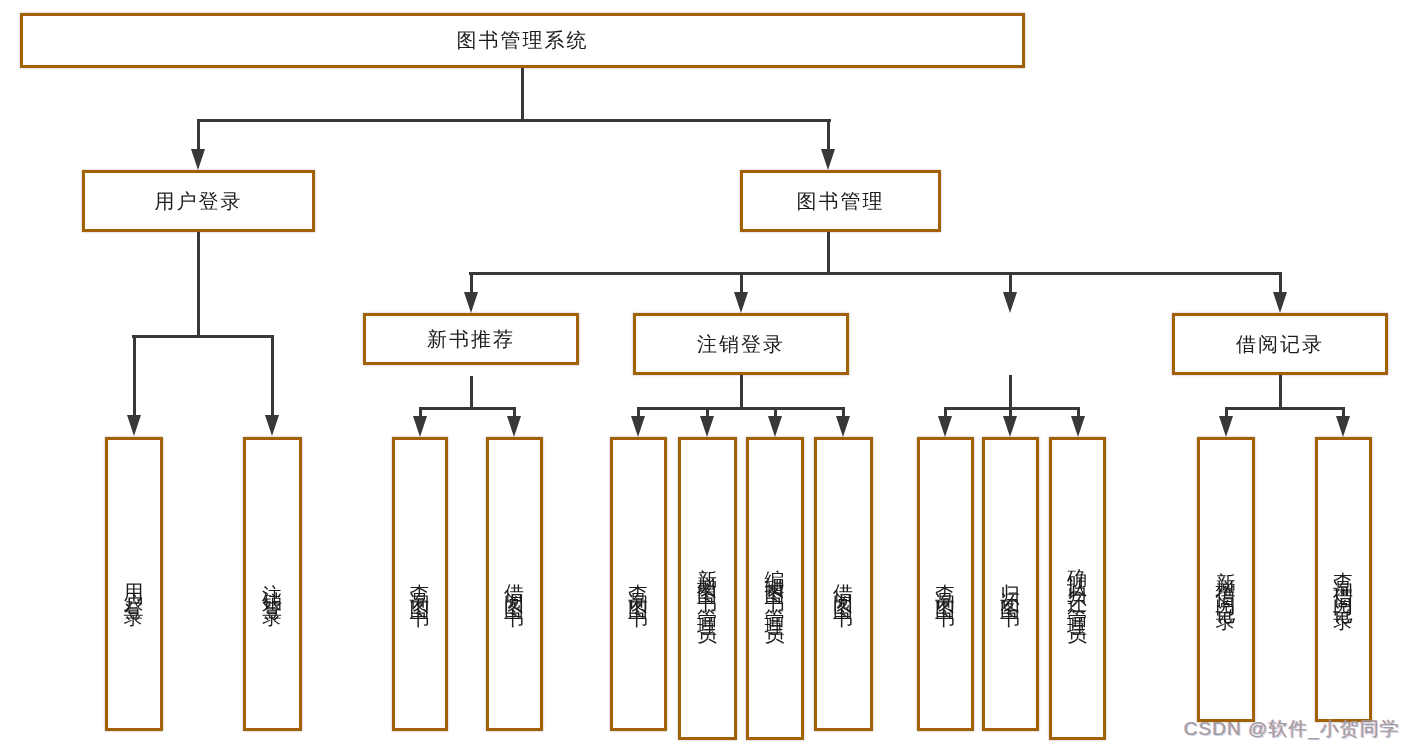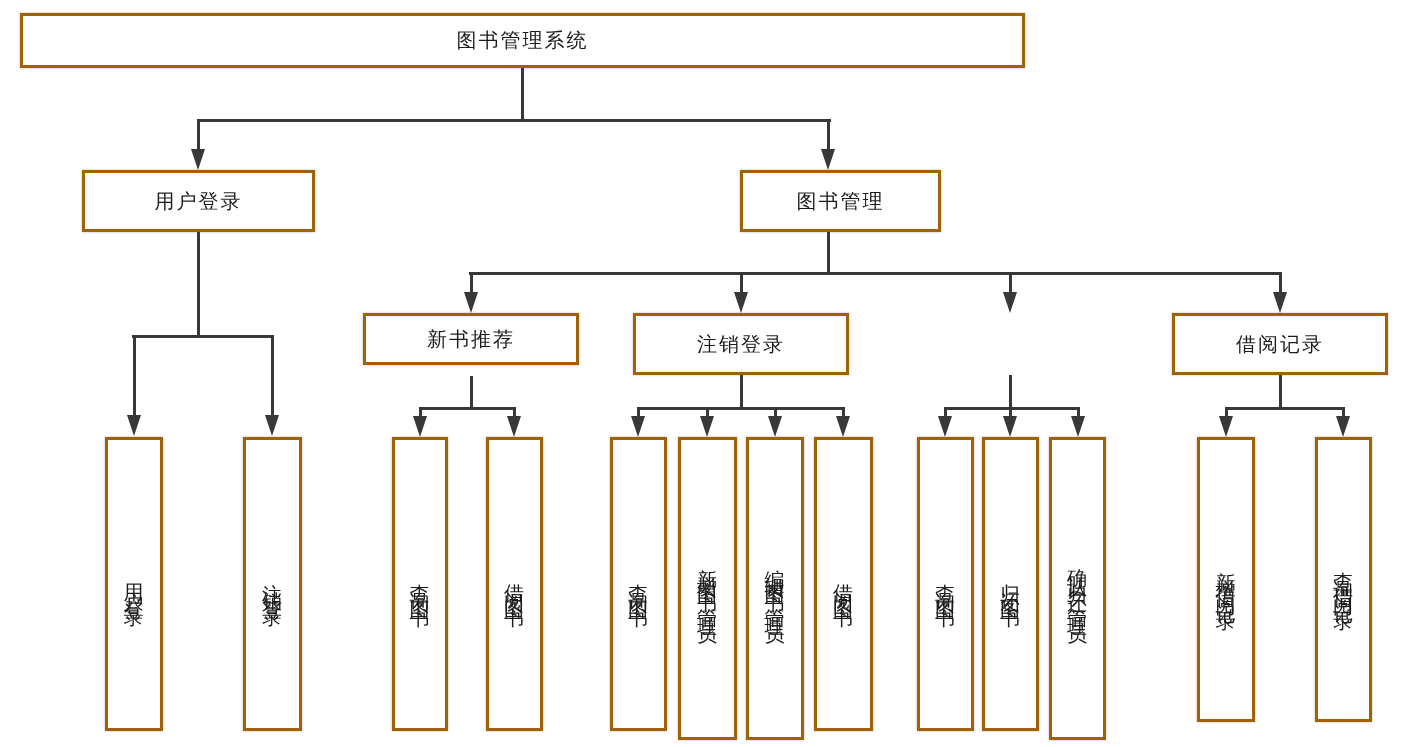--- a/index.html
+++ b/index.html
@@ -180,13 +180,14 @@
   <div class="vline" style="left:1077px;top:407px;height:12px;"></div>
   <div class="head" style="left:1071px;top:416px;"></div>
 
   <div class="vline" style="left:1279px;top:375px;height:35px;"></div>
   <div class="hline" style="left:1225px;top:407px;width:120px;"></div>
   <div class="vline" style="left:1225px;top:407px;height:12px;"></div>
   <div class="head" style="left:1219px;top:416px;"></div>
   <div class="vline" style="left:1342px;top:407px;height:12px;"></div>
   <div class="head" style="left:1336px;top:416px;"></div>
 
+  <div id="watermark">CSDN @软件_小贺同学</div>
 </div>
 
 </body></html>

